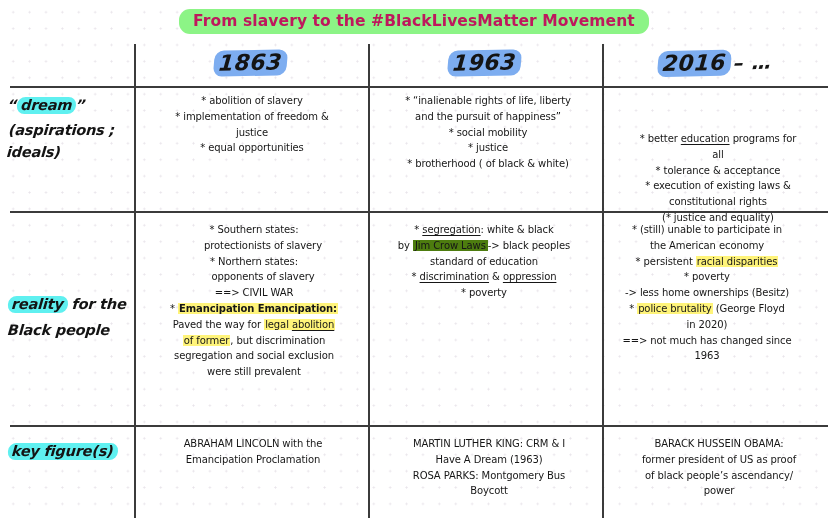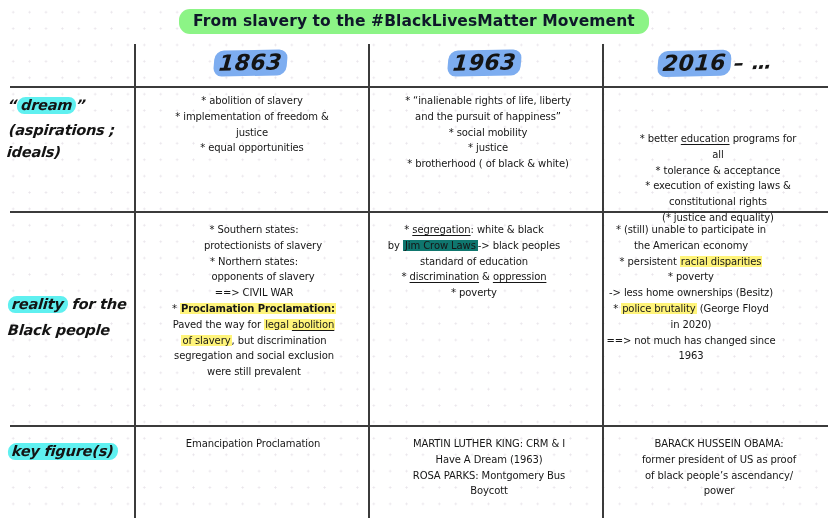--- a/index.html
+++ b/index.html
@@ -30,21 +30,21 @@
     height: 42px;
     display: flex;
     align-items: center;
     justify-content: center;
   }
   .title-text {
     font-family: "DejaVu Sans", sans-serif;
     font-size: 15.5px;
     font-weight: 600;
     letter-spacing: 0.1px;
-    color: #0f172a;
+    color: #be185d;
     background: #8cf486;
     padding: 3px 14px 4px 14px;
     border-radius: 11px;
     white-space: nowrap;
   }
 
   
   .sheet {
     position: absolute;
     top: 0;
@@ -130,21 +130,21 @@
     font-size: 10px;
     line-height: 1.58;
     color: #161616;
     letter-spacing: -0.1px;
     text-align: center;
   }
   .cell p { margin: 0; }
   .indent { padding-left: 18px; }
 
   .hl-yellow { background: #fff47a; padding: 0 1px; }
-  .hl-mauve  { background: #0f766e; padding: 0 2px; }
+  .hl-mauve  { background: #4d7c0f; padding: 0 2px; }
   .u { text-decoration: underline; text-underline-offset: 2px; }
   .b { font-weight: 700; }
 </style>
 </head>
 <body>
 
 <div class="sheet">
 
   <div class="title-row">
     <span class="title-text">From slavery to the #BlackLivesMatter Movement</span>
@@ -209,52 +209,53 @@
     <div><span class="hw"><span class="cy">reality</span> for the</span></div>
     <div style="margin-top:4px;"><span class="hw">Black people</span></div>
   </div>
 
   <div class="cell" style="left:143px; top:222px; width:222px;">
     <p>* Southern states:</p>
     <p class="indent">protectionists of slavery</p>
     <p>* Northern states:</p>
     <p class="indent">opponents of slavery</p>
     <p>==&gt; CIVIL WAR</p>
-    <p>* <span class="hl-yellow b">Proclamation Proclamation:</span></p>
+    <p>* <span class="hl-yellow b">Emancipation Emancipation:</span></p>
     <p>Paved the way for <span class="hl-yellow">legal <span class="u">abolition</span></span></p>
-    <p><span class="hl-yellow">of slavery</span>, but discrimination</p>
+    <p><span class="hl-yellow">of former</span>, but discrimination</p>
     <p>segregation and social exclusion</p>
     <p>were still prevalent</p>
   </div>
 
-  <div class="cell" style="left:362px; top:222px; width:224px;">
+  <div class="cell" style="left:372px; top:222px; width:224px;">
     <p>* <span class="u">segregation</span>: white &amp; black</p>
     <p>by <span class="hl-mauve">Jim Crow Laws</span>-&gt; black peoples</p>
     <p>standard of education</p>
     <p>* <span class="u">discrimination</span> &amp; <span class="u">oppression</span></p>
     <p>* poverty</p>
   </div>
 
-  <div class="cell" style="left:583px; top:222px; width:216px;">
+  <div class="cell" style="left:599px; top:222px; width:216px;">
     <p>* (still) unable to participate in</p>
     <p>the American economy</p>
     <p>* persistent <span class="hl-yellow">racial disparities</span></p>
     <p>* poverty</p>
     <p>-&gt; less home ownerships (Besitz)</p>
     <p>* <span class="hl-yellow">police brutality</span> (George Floyd</p>
     <p>in 2020)</p>
     <p>==&gt; not much has changed since</p>
     <p>1963</p>
   </div>
 
   <div class="rowlabel" style="top:440px;">
     <div><span class="hw"><span class="cy">key figure(s)</span></span></div>
   </div>
 
   <div class="cell" style="left:143px; top:436px; width:220px;">
+    <p>ABRAHAM LINCOLN with the</p>
     <p>Emancipation Proclamation</p>
   </div>
 
   <div class="cell" style="left:377px; top:436px; width:224px;">
     <p>MARTIN LUTHER KING: CRM &amp; I</p>
     <p>Have A Dream (1963)</p>
     <p>ROSA PARKS: Montgomery Bus</p>
     <p>Boycott</p>
   </div>
 

